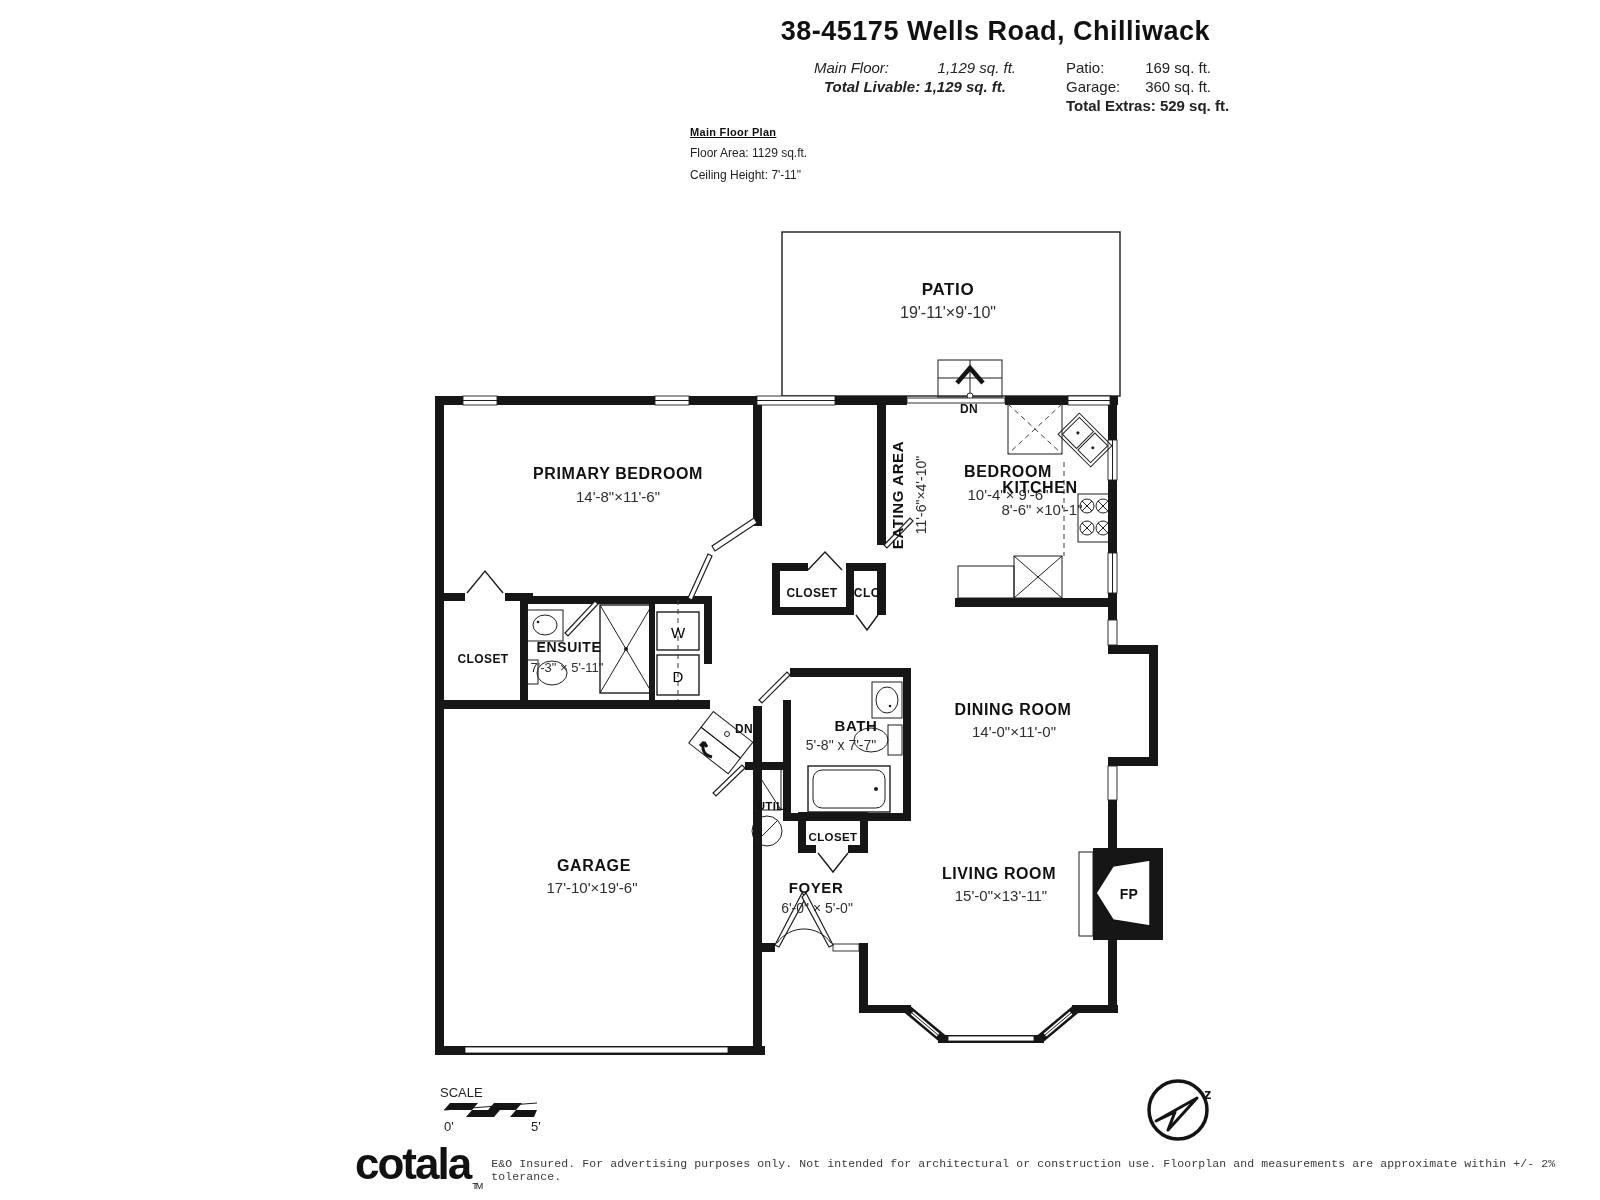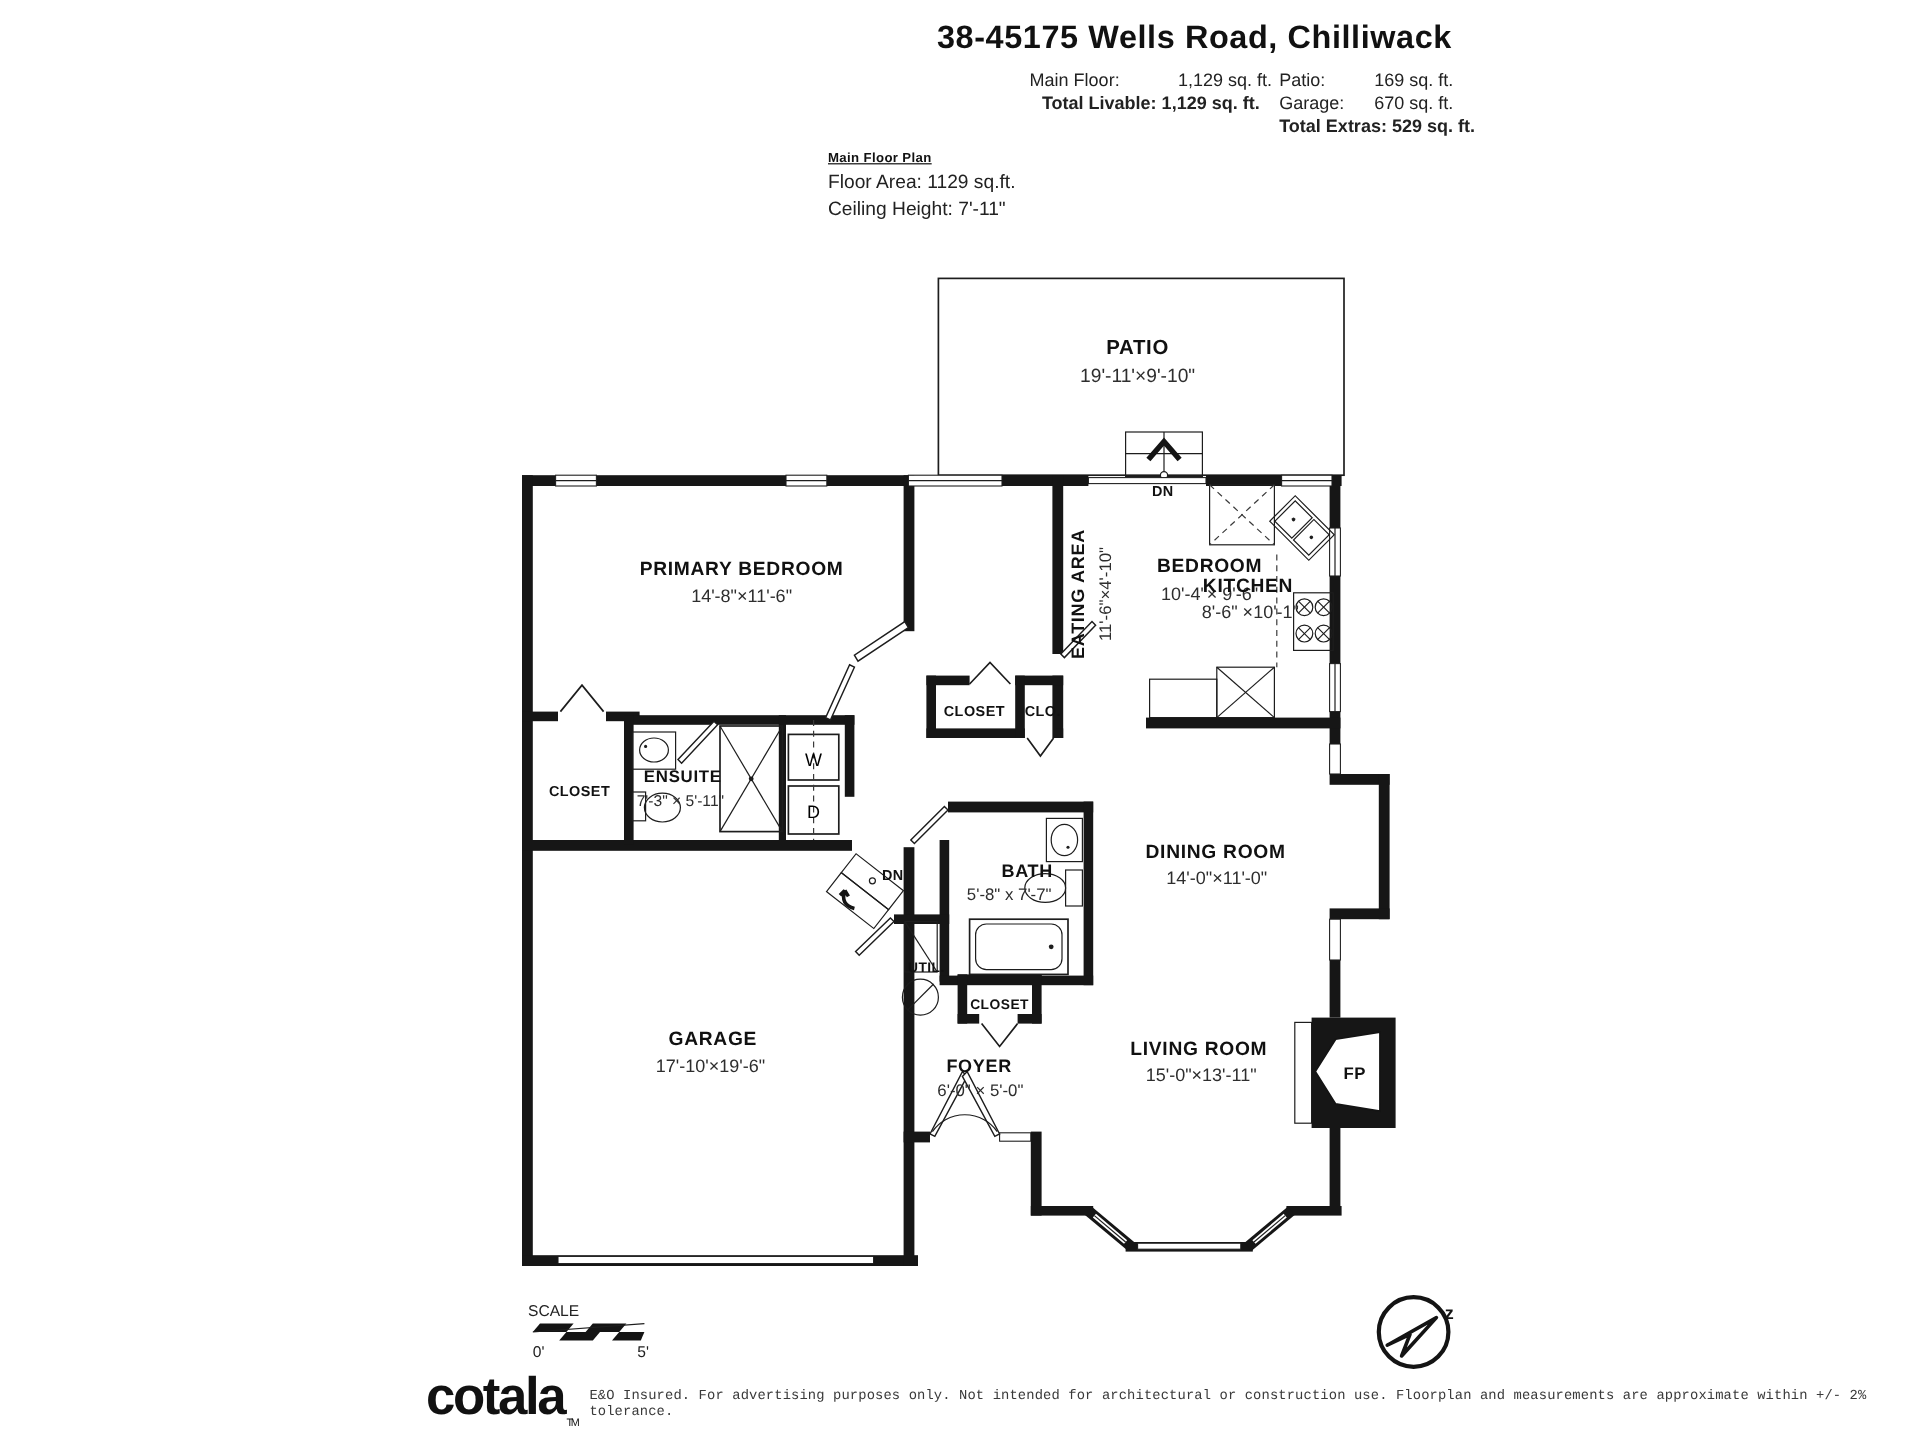--- a/index.html
+++ b/index.html
@@ -4,26 +4,26 @@
 <style>
   html,body{margin:0;padding:0;background:#fff;}
   .page{position:relative;width:1600px;height:1200px;background:#fff;overflow:hidden;
         font-family:"Liberation Sans", sans-serif;color:#111;}
   
   .addr{position:absolute;top:16px;left:600px;width:610px;text-align:right;
         font-size:27px;font-weight:bold;letter-spacing:.5px;}
   .statcol{position:absolute;font-size:15px;color:#222;}
   .statcol .row{display:flex;justify-content:space-between;height:19px;line-height:19px;}
   .statcol .tot{font-weight:bold;white-space:nowrap;height:19px;line-height:19px;text-align:center;}
-  .col1{left:858px;top:58px;width:202px;}
+  .col1{left:814px;top:58px;width:202px;font-style:italic;}
   .col2{left:1066px;top:58px;width:145px;}
   
   .planinfo{position:absolute;left:690px;top:126px;}
   .planinfo h2{margin:0 0 4px 0;font-size:11px;text-decoration:underline;letter-spacing:.3px;}
-  .planinfo div{font-size:16px;color:#222;line-height:22px;}
+  .planinfo div{font-size:12px;color:#222;line-height:22px;}
   
   .footer{position:absolute;left:345px;top:1142px;display:flex;align-items:flex-start;margin-left:10px;}
   .logo{font-size:44px;font-weight:bold;letter-spacing:-2px;line-height:44px;}
   .tm{font-size:9px;vertical-align:baseline;position:relative;top:10px;left:2px;font-weight:normal;}
   .disc{margin-left:12px;font-size:11.5px;color:#3a3a3a;letter-spacing:.1px;position:relative;top:15px;font-family:Liberation Mono, monospace;}
   svg text{font-family:"Liberation Sans",sans-serif;}
   .rn{font-weight:bold;fill:#111;letter-spacing:.6px;}
   .rd{fill:#2e2e2e;}
   .sm{font-weight:bold;fill:#111;letter-spacing:.4px;}
   .wall{fill:#161616;}
@@ -46,21 +46,21 @@
     </div>
     <div class="tot">Total Livable: 1,129 sq. ft.</div>
   </div>
   <div class="statcol col2">
     <div class="row">
       <span>Patio:</span>
       <span>169 sq. ft.</span>
     </div>
     <div class="row">
       <span>Garage:</span>
-      <span>670 sq. ft.</span>
+      <span>360 sq. ft.</span>
     </div>
     <div class="tot">Total Extras: 529 sq. ft.</div>
   </div>
 
   <div class="planinfo">
     <h2>Main Floor Plan</h2>
     <div>Floor Area: 1129 sq.ft.</div>
     <div>Ceiling Height: 7'-11"</div>
   </div>
 

